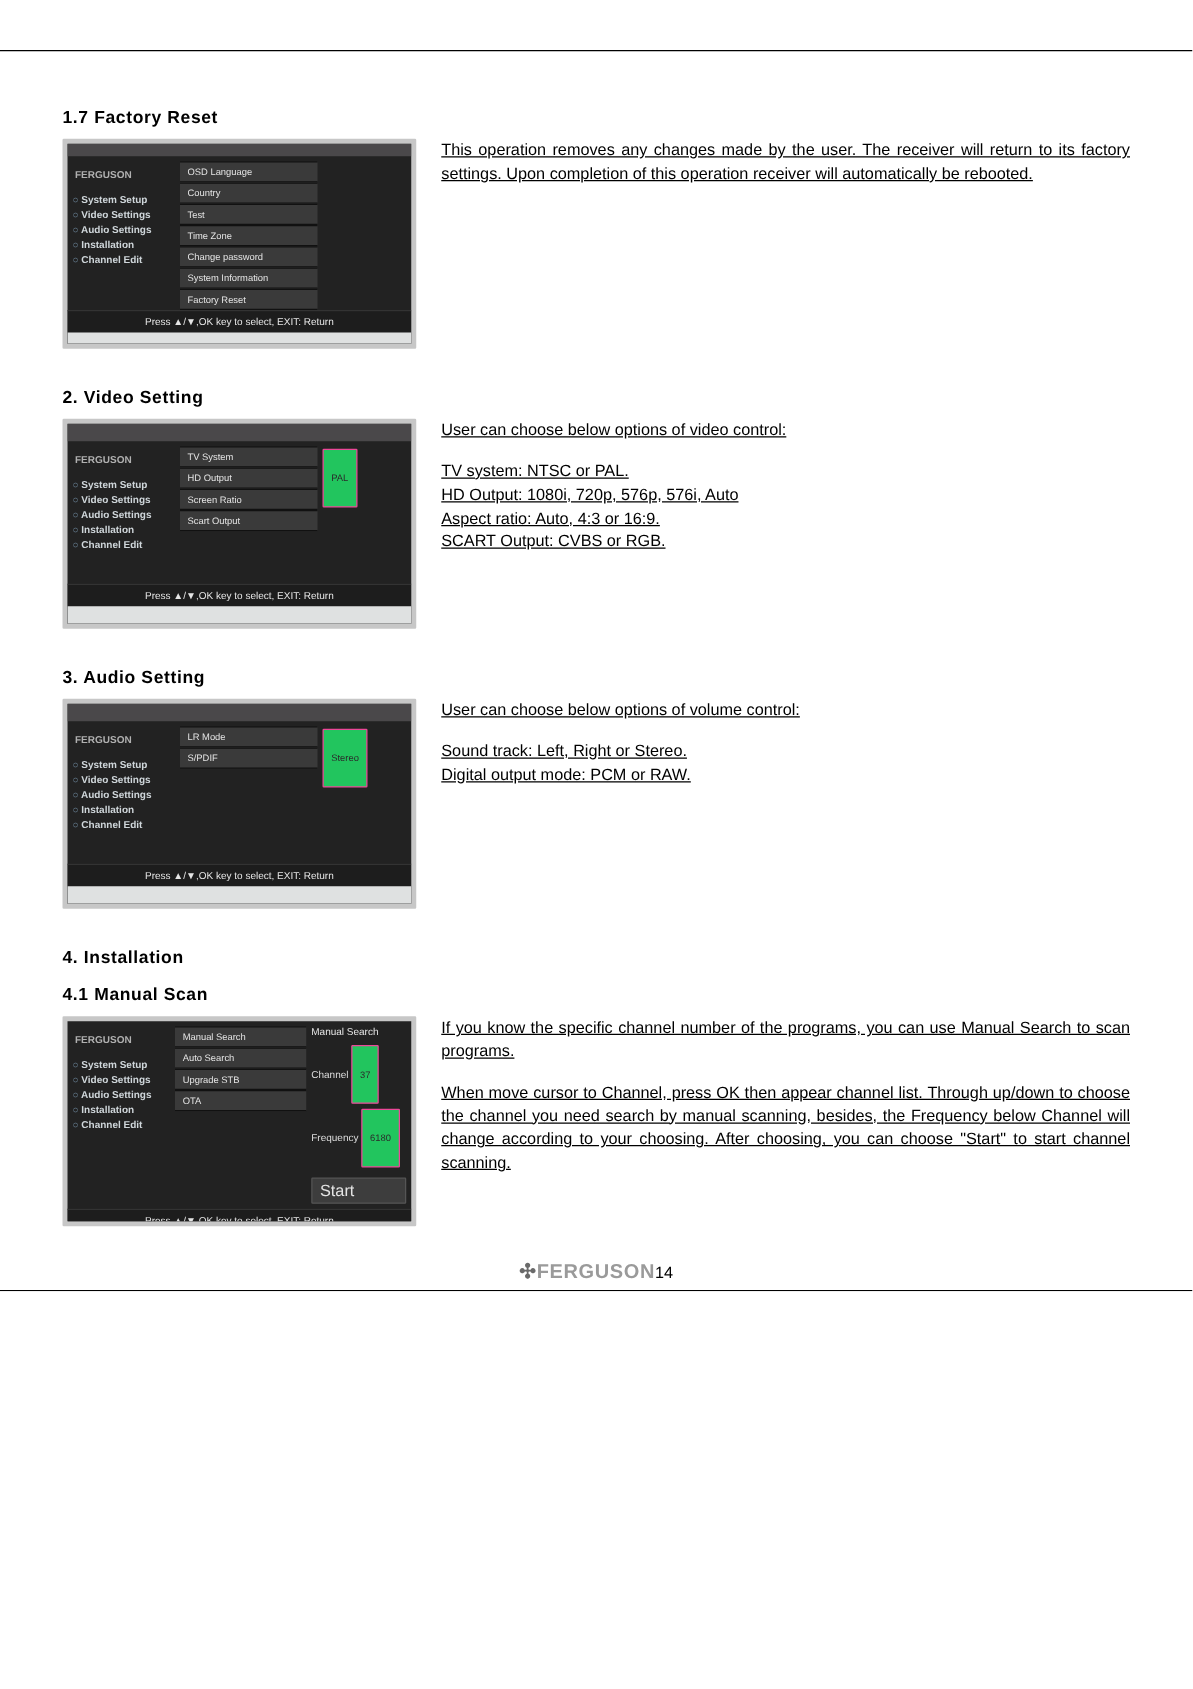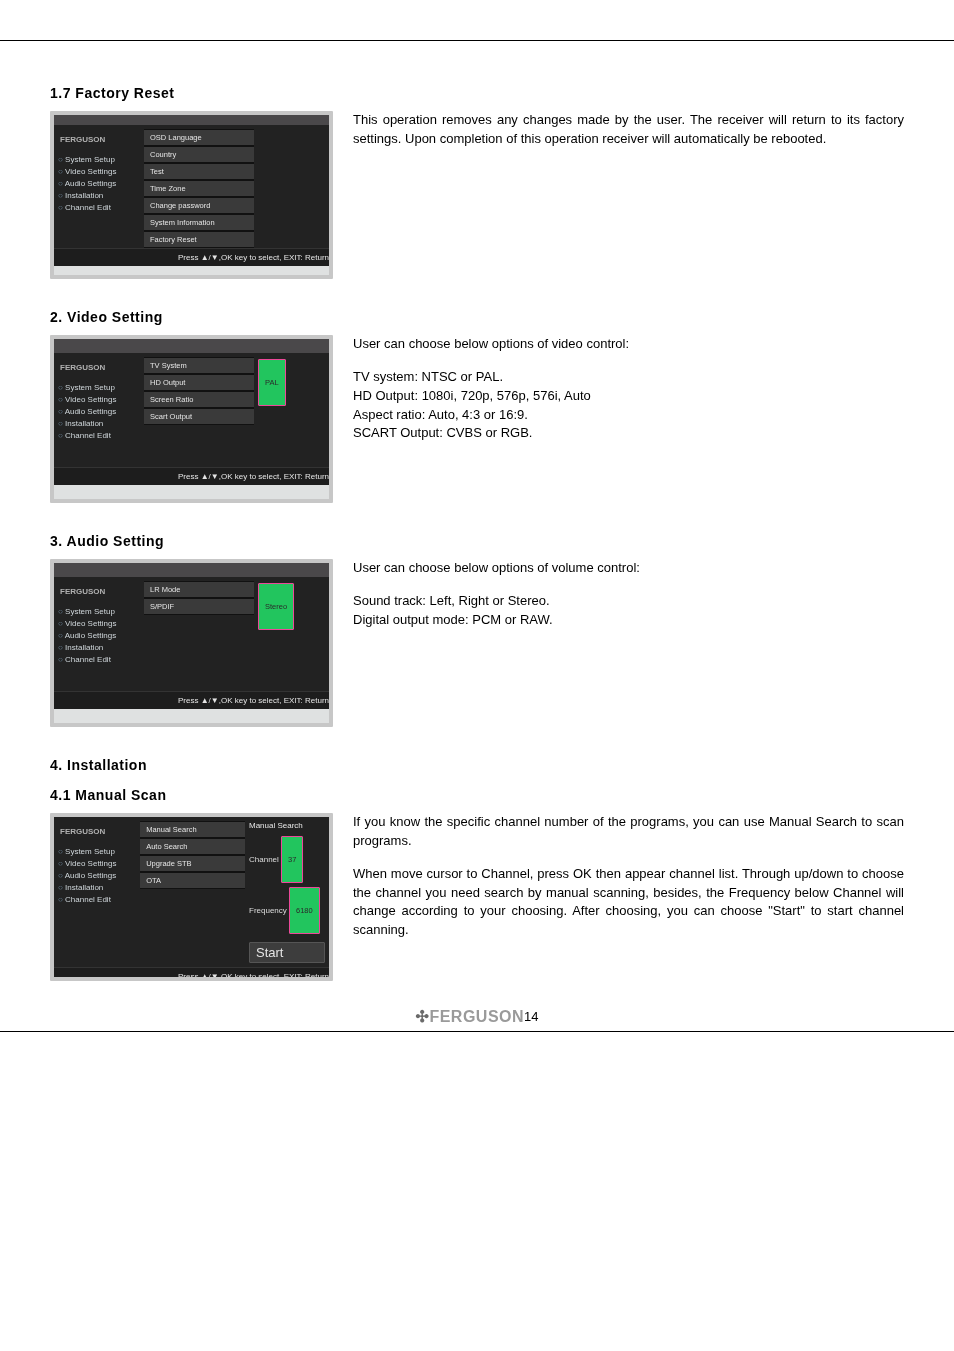--- a/index.html
+++ b/index.html
@@ -3,51 +3,51 @@
 <meta charset="utf-8">
 <style>
   html,body{margin:0;padding:0;background:#fff;font-family:Verdana,Arial,sans-serif;color:#000;font-size:13px;}
   .page{width:954px;margin:0 auto;}
   .top-rule{border-top:1px solid #000;margin-top:40px;}
   .content{padding:30px 50px 10px 50px;}
   .section-title{font-weight:bold;font-size:14px;margin:14px 0 10px 0;letter-spacing:.5px;}
   .row{display:flex;gap:20px;margin-bottom:30px;}
   .shot-wrap{flex:0 0 275px;}
   .desc{flex:1;min-width:0;text-align:justify;line-height:1.45;font-size:13px;}
-  .desc p{margin:0 0 14px 0;}
+  .desc p{margin:0 0 14px 0;text-decoration:underline;}
   
   .shot{
     width:275px;height:160px;
     background:#222;
     border:4px solid #c7c7c7;
     border-radius:1px;
     display:flex;flex-direction:column;
     color:#d0d0d0;font-size:8px;
     overflow:hidden;
     position:relative;
   }
   .shot-top{height:14px;background:#4a484a;}
   .shot-body{flex:1;display:flex;}
   .side{width:82px;padding:6px 4px;display:flex;flex-direction:column;gap:3px;}
   .brand{color:#b0b0b0;font-weight:bold;font-size:8px;margin:4px 0 8px 2px;}
-  .bullet{color:#cfd6da;white-space:nowrap;}
+  .bullet{color:#cfd6da;white-space:nowrap;font-weight:bold;}
   .bullet::before{content:"○ ";color:#6f8aa0;}
   .mid{width:110px;padding:4px 0 0 0;display:flex;flex-direction:column;gap:0;}
   .tab{
     background:#3a3a3a;border-top:1px solid #111;border-bottom:1px solid #111;
     padding:3px 6px;color:#e4e4e4;font-size:7.5px;white-space:nowrap;
   }
   .panel{flex:1;padding:4px;color:#ddd;}
   .panel .head{font-size:8px;color:#e6e6e6;margin-bottom:4px;}
   .val{display:inline-block;background:#22c55e;color:#2b2b2b;font-size:7.5px;
        padding:18px 6px;border:1px solid #ec4899;border-radius:1px;margin:2px 0;}
   .start-btn{background:#3d3d3d;border:1px solid #555;border-radius:1px;color:#e5e5e5;
        font-size:13px;padding:2px 6px;margin-top:6px;display:inline-block;width:62px;}
   .hint{
-    text-align:right;color:#e5e5e5;font-size:8px;
+    text-align:center;color:#e5e5e5;font-size:8px;
     padding:4px 0;background:#1d1d1d;border-top:1px solid #333;
   }
   .shot-bottom{height:14px;background:#dfe1e1;}
   
   .footer{display:flex;justify-content:center;align-items:center;
           padding:6px 50px 2px 50px;}
   .footer-brand{font-weight:bold;font-size:16px;color:#9a9a9a;letter-spacing:.5px;}
   .footer-brand .glyph{color:#6a6a6a;}
   .bottom-rule{border-top:1px solid #000;margin-top:3px;}
 </style>

